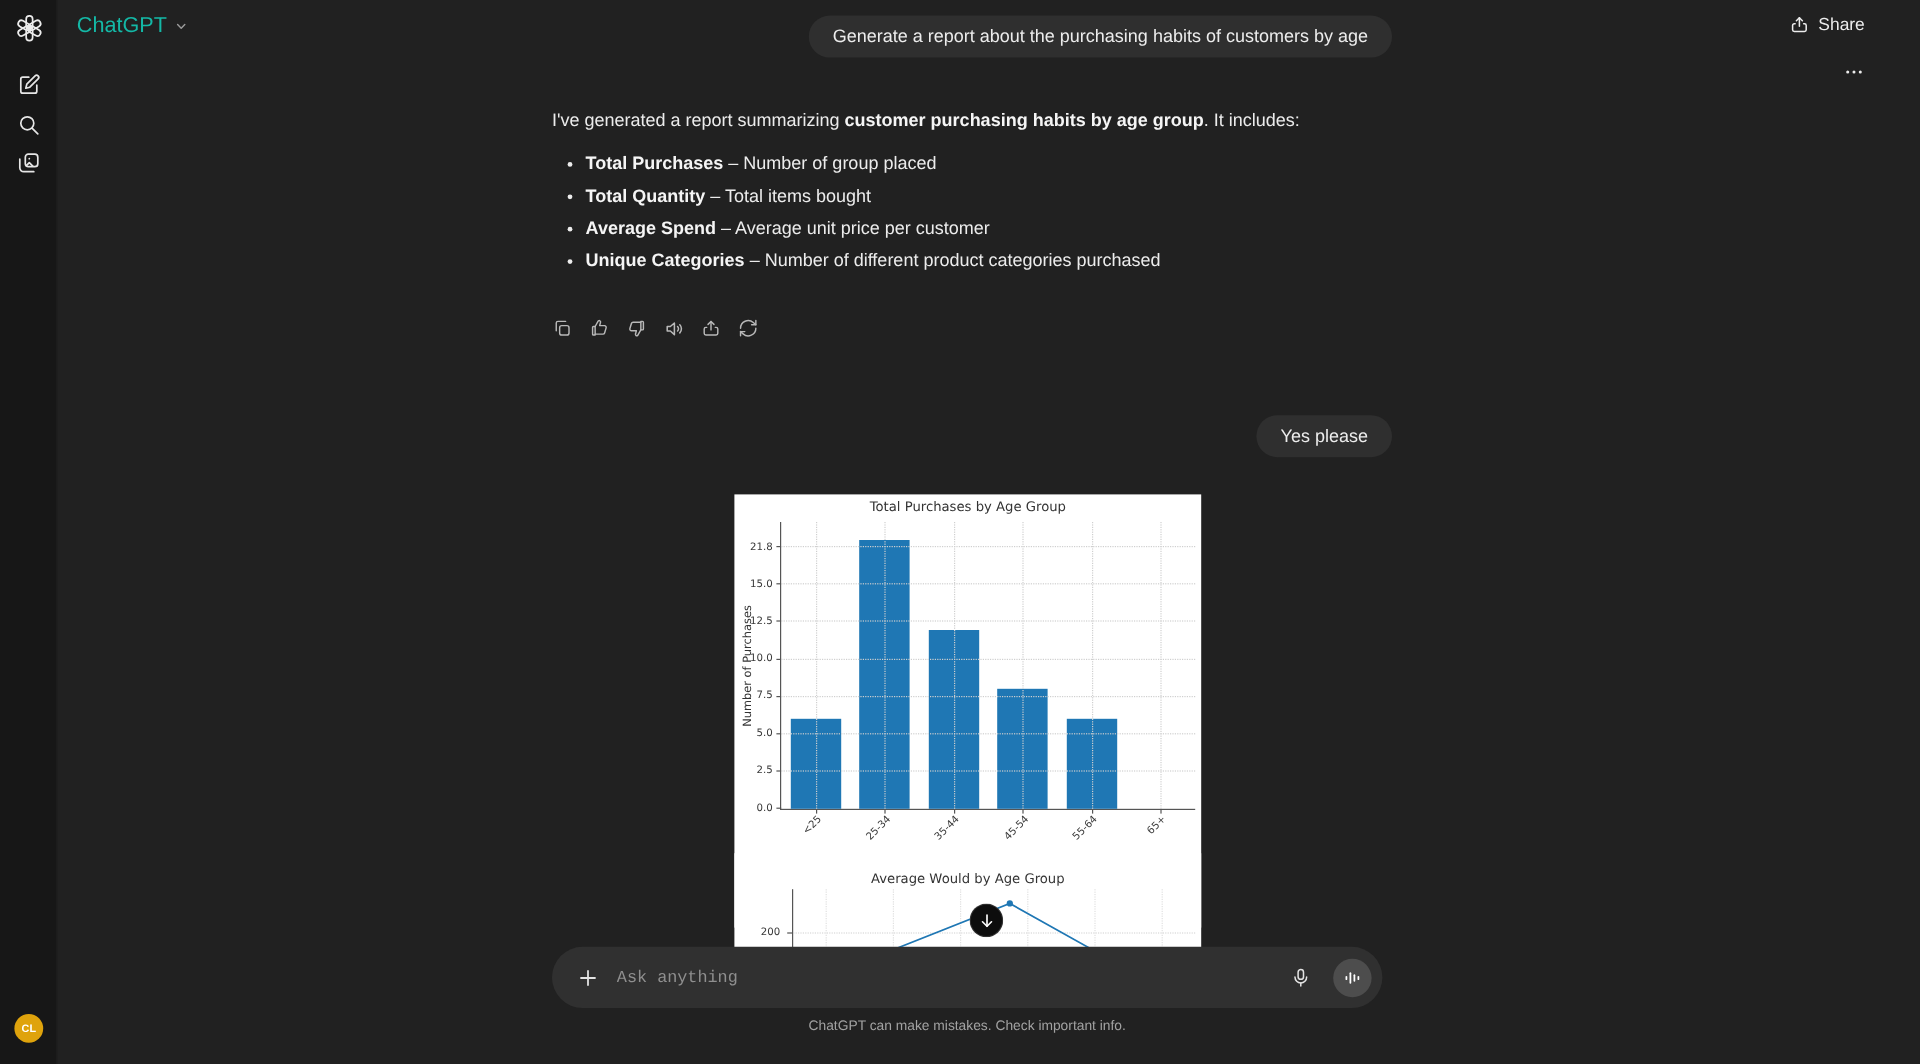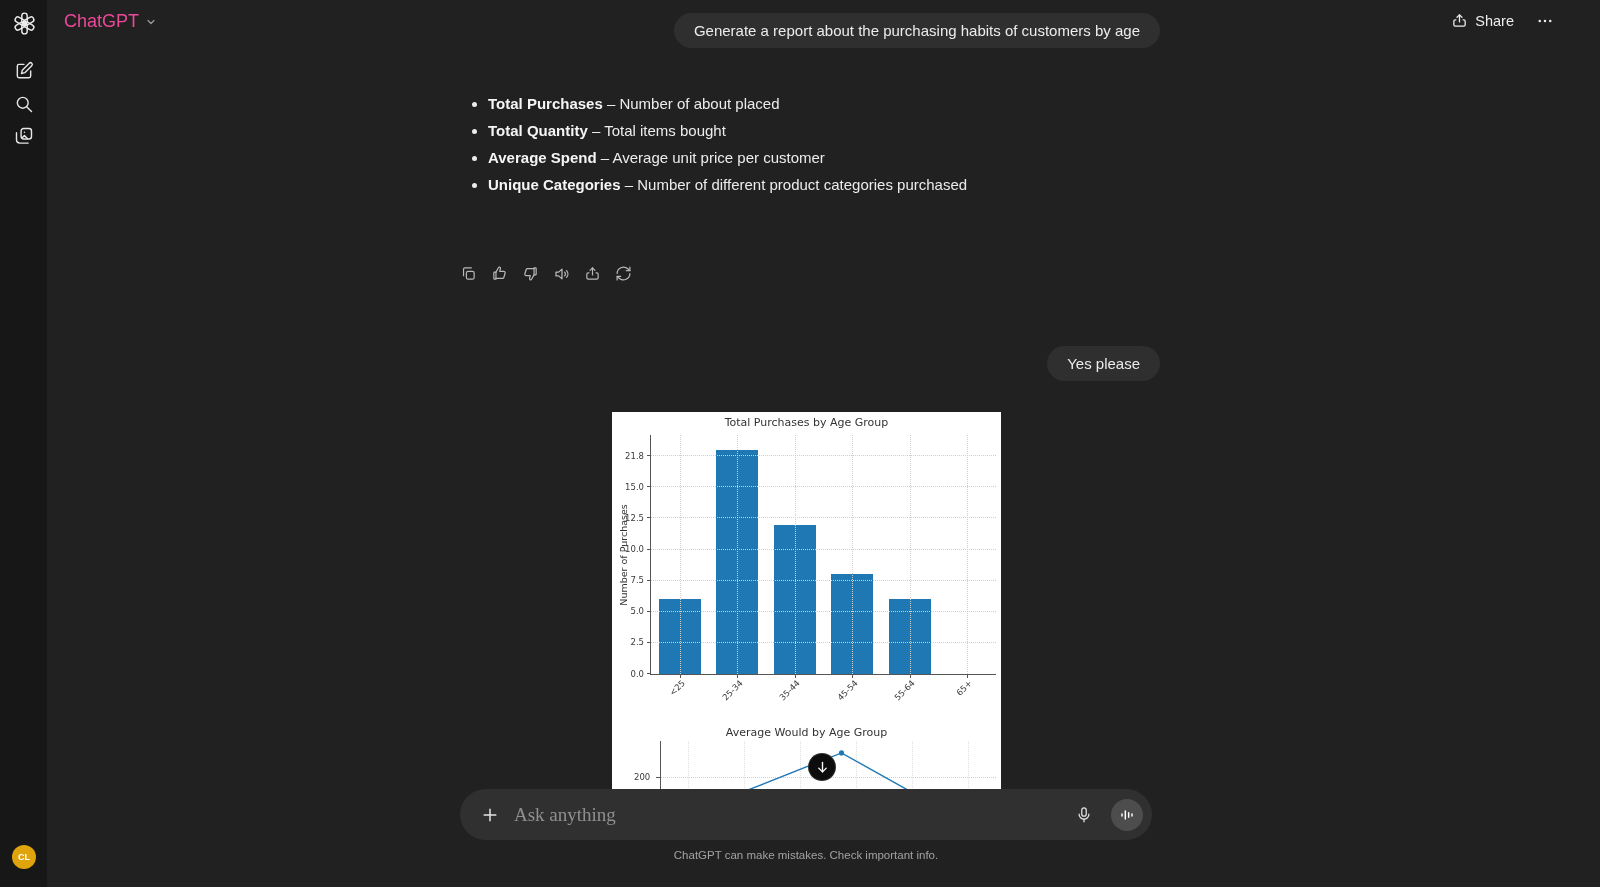--- a/index.html
+++ b/index.html
@@ -15,23 +15,23 @@
     background:#171717; border-right:1px solid rgba(255,255,255,.04); z-index:10; }
   .sb-btn { position:absolute; left:12px; width:24px; height:24px;
     display:flex; align-items:center; justify-content:center; cursor:pointer; }
   .avatar { position:absolute; left:12px; top:845px; width:24px; height:24px;
     border-radius:50%; background:#dfa30c; color:#fff; font-size:9px; font-weight:700;
     display:flex; align-items:center; justify-content:center; }
 
   
   .model-selector { position:absolute; left:64px; top:11px; display:flex;
     align-items:center; gap:6px; cursor:pointer; z-index:9; }
-  .model-selector .name { font-size:18px; font-weight:500; color:#ec4899; }
+  .model-selector .name { font-size:18px; font-weight:500; color:#14b8a6; }
   .header-right { position:absolute; right:46px; top:12px; display:flex;
-    align-items:flex-start; gap:22px; z-index:9; }
+    align-items:flex-end; gap:22px; z-index:9;flex-direction:column; }
   .share-btn { display:flex; align-items:center; gap:7px; font-size:14.5px;
     font-weight:500; color:#ececec; cursor:pointer; }
 
   
   .bubble { position:absolute; right:440px; background:#2f2f2f; color:#ececec;
     font-size:15px; line-height:19px; padding:8px 20px; border-radius:24px;
     white-space:nowrap; }
   .assistant { position:absolute; left:460px; top:89px; width:708px;
     font-size:15px; line-height:24px; color:#ececec; }
   .assistant b { font-weight:700; color:#f5f5f5; }
@@ -81,21 +81,21 @@
 
   .scroll-btn { position:absolute; left:808px; top:753px; width:28px; height:28px;
     border-radius:50%; background:#0d0d0d; border:1px solid rgba(255,255,255,.15);
     display:flex; align-items:center; justify-content:center; z-index:5; cursor:pointer; }
 
   
   .composer { position:absolute; left:460px; top:789px; width:692px; height:51px;
     background:#303030; border-radius:26px; display:flex; align-items:center;
     padding:0 9px 0 17px; gap:11px; z-index:6; }
   .composer input { flex:1; background:transparent; border:none; outline:none;
-    color:#ececec; font-size:19px; font-family:Liberation Serif, serif; }
+    color:#ececec; font-size:14px; font-family:Liberation Mono, monospace; }
   .composer input::placeholder { color:#8f8f8f; }
   .icon-btn { display:flex; align-items:center; justify-content:center; cursor:pointer; }
   .mic-btn { width:32px; height:32px; }
   .voice-btn { width:32px; height:32px; border-radius:50%; background:#4d4d4d; }
 
   .disclaimer { position:absolute; left:48px; width:1516px; top:849px;
     text-align:center; font-size:11.5px; color:#a2a2a2; z-index:7; }
 </style>
 </head>
 <body>
@@ -170,22 +170,23 @@
           <circle cx="12" cy="12" r="1.7"></circle>
           <circle cx="19" cy="12" r="1.7"></circle>
       </svg>
     </span>
   </div>
 </div>
 
 <div class="bubble" style="top:13px;">Generate a report about the purchasing habits of customers by age</div>
 
 <div class="assistant">
+  <p class="intro"><span>I've generated a report summarizing </span><b>customer purchasing habits by age group</b><span>. It includes:</span></p>
   <ul>
-    <li><b>Total Purchases</b><span> – Number of about placed</span></li>
+    <li><b>Total Purchases</b><span> – Number of group placed</span></li>
     <li><b>Total Quantity</b><span> – Total items bought</span></li>
     <li><b>Average Spend</b><span> – Average unit price per customer</span></li>
     <li><b>Unique Categories</b><span> – Number of different product categories purchased</span></li>
   </ul>
 </div>
 
 <div class="actions">
   <div class="act-btn">
     <svg width="17" height="17" viewBox="0 0 24 24" fill="none" stroke-width="1.7" stroke-linecap="round" stroke-linejoin="round">
       <rect x="9" y="9" width="11" height="11" rx="2.5"></rect>

